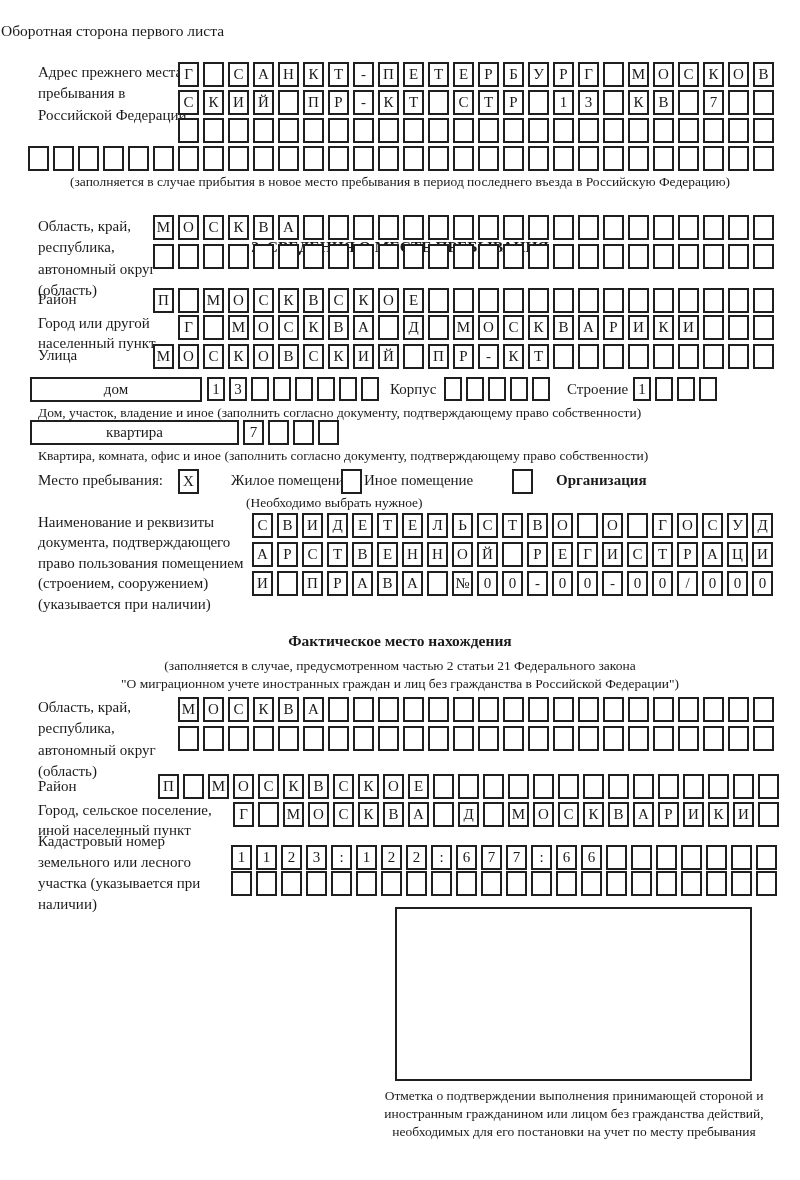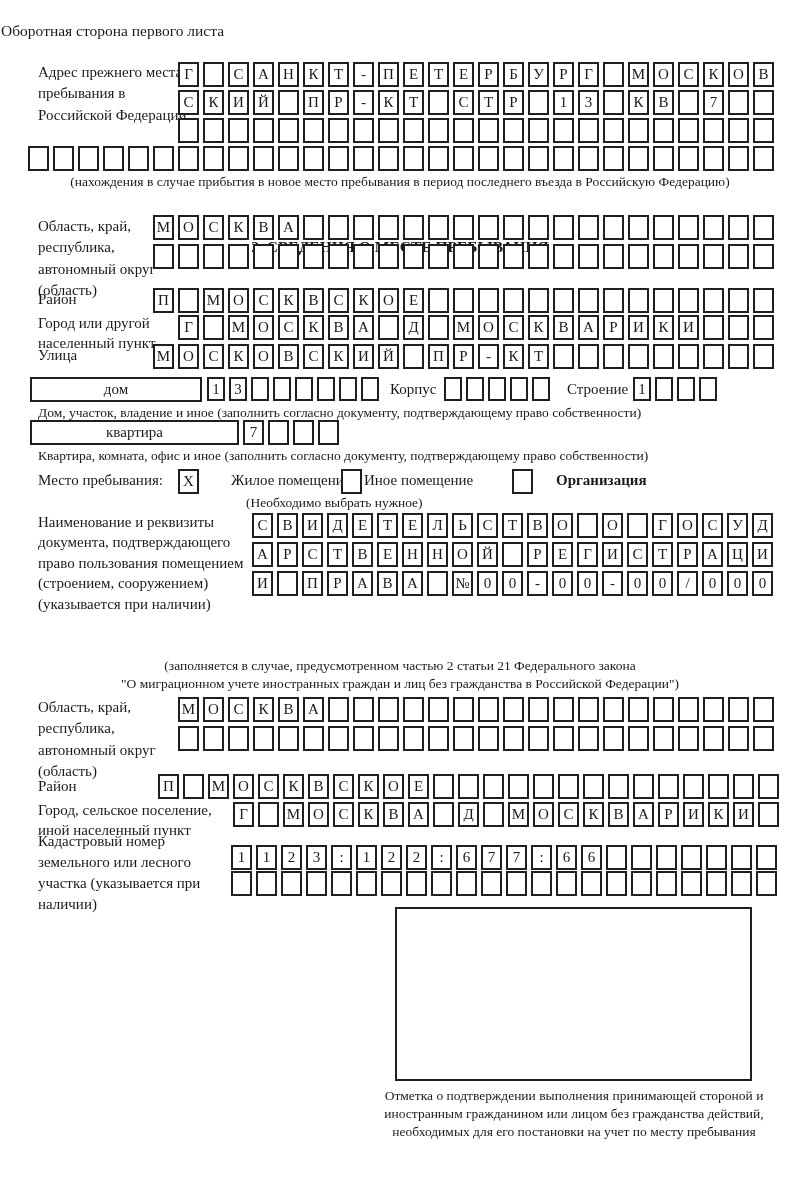--- a/index.html
+++ b/index.html
@@ -135,21 +135,21 @@
       <span class="cell"></span>
       <span class="cell"></span>
       <span class="cell"></span>
       <span class="cell"></span>
       <span class="cell"></span>
       <span class="cell"></span>
       <span class="cell"></span>
       <span class="cell"></span>
       <span class="cell"></span>
     </div>
-  <div class="cap center" style="top:173px;">(нахождения в случае прибытия в новое место пребывания в период последнего въезда в Российскую Федерацию)</div>
+  <div class="cap center" style="top:173px;">(заполняется в случае прибытия в новое место пребывания в период последнего въезда в Российскую Федерацию)</div>
 
   <div class="hdr" style="top:198px;margin-top:40px;">2. СВЕДЕНИЯ О МЕСТЕ ПРЕБЫВАНИЯ</div>
 
   <div class="lbl" style="left:38px;top:216px;width:118px;">Область, край, республика, автономный округ (область)</div>
   <div class="row" style="left:153px;top:215px;">
       <span class="cell">М</span>
       <span class="cell">О</span>
       <span class="cell">С</span>
       <span class="cell">К</span>
       <span class="cell">В</span>
@@ -404,20 +404,21 @@
       <span class="cell">0</span>
       <span class="cell">-</span>
       <span class="cell">0</span>
       <span class="cell">0</span>
       <span class="cell">/</span>
       <span class="cell">0</span>
       <span class="cell">0</span>
       <span class="cell">0</span>
     </div>
 
+  <div class="hdr" style="top:632px;">Фактическое место нахождения</div>
   <div class="cap center" style="top:657px;">(заполняется в случае, предусмотренном частью 2 статьи 21 Федерального закона</div>
   <div class="cap center" style="top:675px;">"О миграционном учете иностранных граждан и лиц без гражданства в Российской Федерации")</div>
 
   <div class="lbl" style="left:38px;top:697px;width:140px;">Область, край, республика, автономный округ (область)</div>
   <div class="row" style="left:178px;top:697px;">
       <span class="cell">М</span>
       <span class="cell">О</span>
       <span class="cell">С</span>
       <span class="cell">К</span>
       <span class="cell">В</span>

